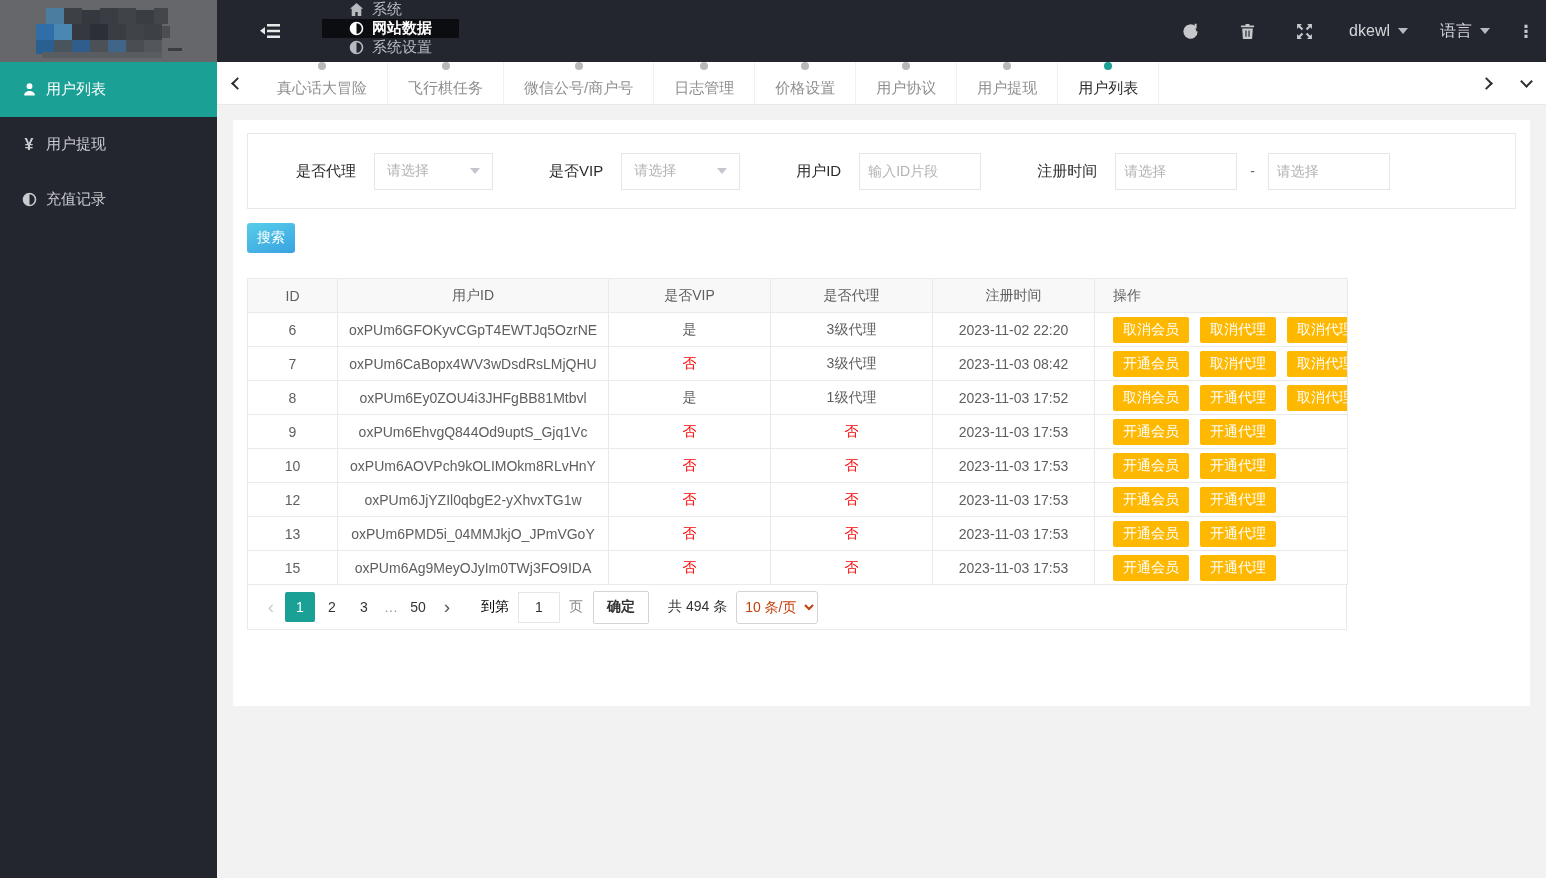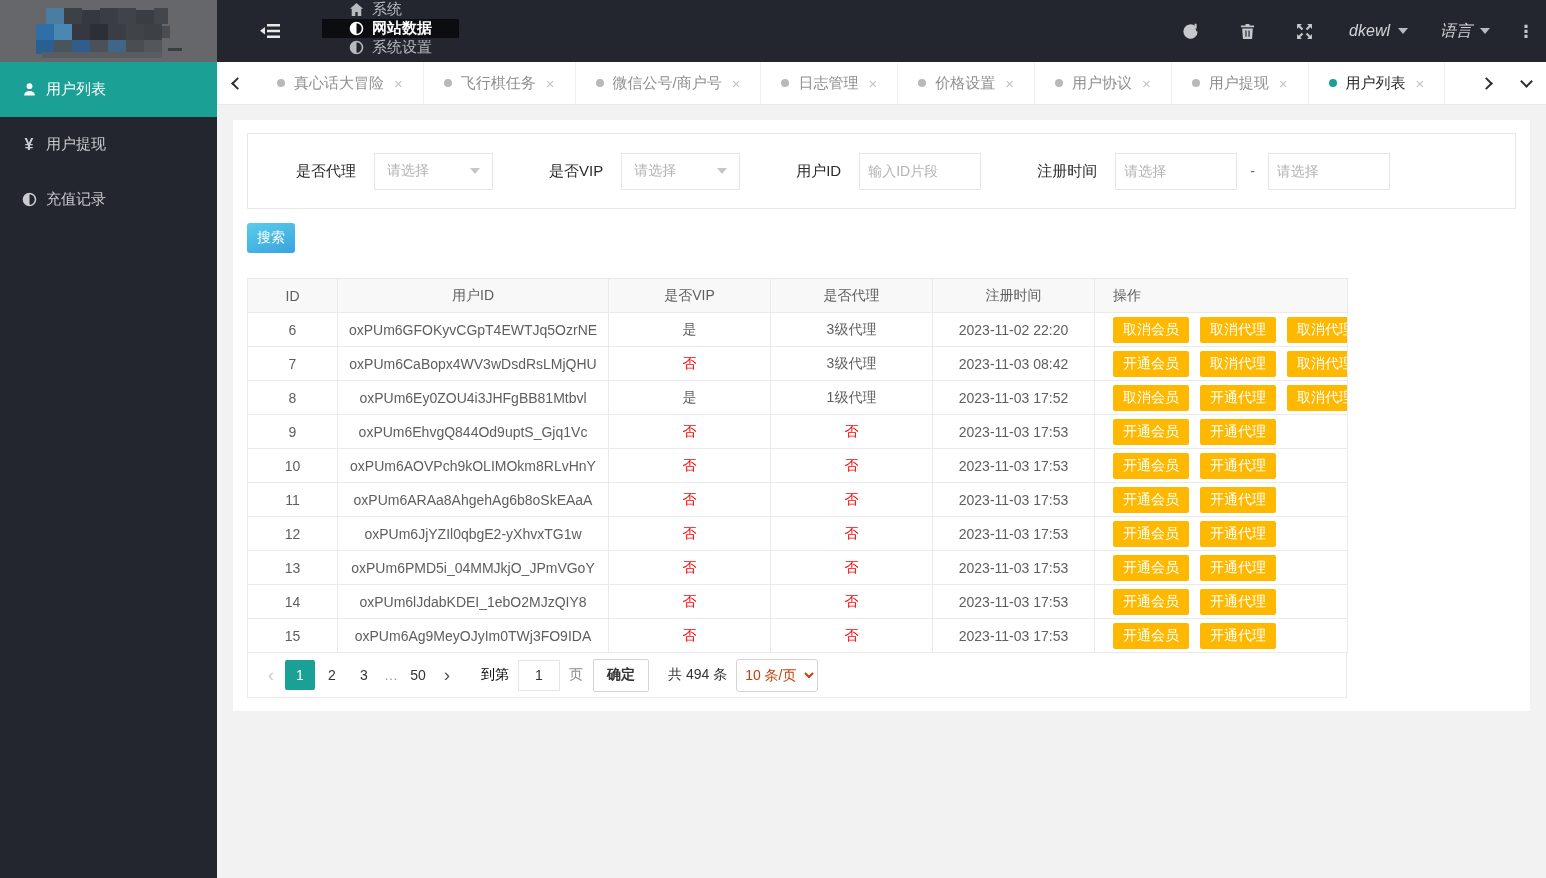--- a/index.html
+++ b/index.html
@@ -26,36 +26,36 @@
   
   .main{flex:1;display:flex;flex-direction:column;min-width:0;}
   
   .navbar{height:62px;background:var(--dark);display:flex;align-items:stretch;color:#b7babf;flex-shrink:0;}
   .menu-fold-btn{width:105px;display:flex;align-items:center;justify-content:center;cursor:pointer;}
   .menu-fold-btn svg{width:20px;height:16px;fill:#e8e9ea;}
   .nav-item{display:flex;align-items:center;gap:8px;padding:0 27px;font-size:15px;cursor:pointer;}
   .nav-item .icn{display:inline-flex;}
   .nav-item .icn svg{width:15px;height:15px;}
   .nav-item.active{background:var(--nav-active-bg);color:#fff;font-weight:bold;}
-  .nav-right{margin-left:auto;display:flex;align-items:center;font-style:italic;}
+  .nav-right{margin-left:auto;display:flex;align-items:center;}
   .nav-icon-btn{width:57px;height:62px;display:flex;align-items:center;justify-content:center;cursor:pointer;}
   .nav-icon-btn svg{width:17px;height:17px;fill:#c6c8cc;}
   .nav-drop{display:flex;align-items:center;gap:8px;padding:0 16px;font-size:16px;color:#d3d5d8;cursor:pointer;height:62px;}
   .caret-down{width:0;height:0;border-left:5px solid transparent;border-right:5px solid transparent;border-top:6px solid #b7babf;}
   .more-btn{width:40px;height:62px;display:flex;align-items:center;justify-content:center;font-size:17px;font-weight:bold;color:#c6c8cc;cursor:pointer;letter-spacing:0;}
   
   .tabbar{height:43px;background:#fff;display:flex;align-items:stretch;border-bottom:1px solid #e9e9e9;flex-shrink:0;}
   .tab-arrow{width:40px;display:flex;align-items:center;justify-content:center;cursor:pointer;flex-shrink:0;}
   .chev{width:9px;height:9px;border-left:2px solid #2f2f2f;border-bottom:2px solid #2f2f2f;display:inline-block;}
   .chev.left{transform:rotate(45deg);}
   .chev.right{transform:rotate(-135deg);}
   .chev.down{transform:rotate(-45deg);margin-top:-4px;}
   .tabs{display:flex;flex:1;overflow:hidden;}
   .tab{display:flex;align-items:center;justify-content:space-between;gap:9px;padding:0 20px;
-    border-right:1px solid #f1f1f1;font-size:15px;color:#8f8f8f;cursor:pointer;white-space:nowrap;}
+    border-right:1px solid #f1f1f1;font-size:15px;color:#8f8f8f;cursor:pointer;white-space:nowrap;flex-direction:column;}
   .tab .dot{width:8px;height:8px;border-radius:50%;background:#b9b9b9;flex-shrink:0;}
   .tab.active{color:#2b2b2b;}
   .tab.active .dot{background:var(--teal);}
   .tab .close{color:#c3c3c3;font-size:15px;margin-left:1px;}
   
   .content{flex:1;padding:15px 16px;overflow:auto;}
   .panel{background:#fff;min-height:586px;padding:13px 14px;}
   .filterbox{border:1px solid #e8e8e8;height:76px;display:flex;align-items:center;padding-left:48px;}
   .ffield{display:flex;align-items:center;margin-right:56px;}
   .flabel{font-size:15px;color:#2b2b2b;margin-right:18px;white-space:nowrap;}
@@ -360,46 +360,30 @@
             </tr>
             <tr>
               <td>10</td>
               <td>oxPUm6AOVPch9kOLIMOkm8RLvHnY</td>
               <td><span class="no">否</span></td>
               <td><span class="no">否</span></td>
               <td>2023-11-03 17:53</td>
               <td class="actions"><button class="act-btn">开通会员</button><button class="act-btn">开通代理</button></td>
             </tr>
             <tr>
-              <td>11</td>
-              <td>oxPUm6ARAa8AhgehAg6b8oSkEAaA</td>
+              <td>12</td>
+              <td>oxPUm6JjYZIl0qbgE2-yXhvxTG1w</td>
               <td><span class="no">否</span></td>
               <td><span class="no">否</span></td>
               <td>2023-11-03 17:53</td>
               <td class="actions"><button class="act-btn">开通会员</button><button class="act-btn">开通代理</button></td>
             </tr>
             <tr>
-              <td>12</td>
-              <td>oxPUm6JjYZIl0qbgE2-yXhvxTG1w</td>
-              <td><span class="no">否</span></td>
-              <td><span class="no">否</span></td>
-              <td>2023-11-03 17:53</td>
-              <td class="actions"><button class="act-btn">开通会员</button><button class="act-btn">开通代理</button></td>
-            </tr>
-            <tr>
               <td>13</td>
               <td>oxPUm6PMD5i_04MMJkjO_JPmVGoY</td>
-              <td><span class="no">否</span></td>
-              <td><span class="no">否</span></td>
-              <td>2023-11-03 17:53</td>
-              <td class="actions"><button class="act-btn">开通会员</button><button class="act-btn">开通代理</button></td>
-            </tr>
-            <tr>
-              <td>14</td>
-              <td>oxPUm6lJdabKDEI_1ebO2MJzQIY8</td>
               <td><span class="no">否</span></td>
               <td><span class="no">否</span></td>
               <td>2023-11-03 17:53</td>
               <td class="actions"><button class="act-btn">开通会员</button><button class="act-btn">开通代理</button></td>
             </tr>
             <tr>
               <td>15</td>
               <td>oxPUm6Ag9MeyOJyIm0TWj3FO9IDA</td>
               <td><span class="no">否</span></td>
               <td><span class="no">否</span></td>

